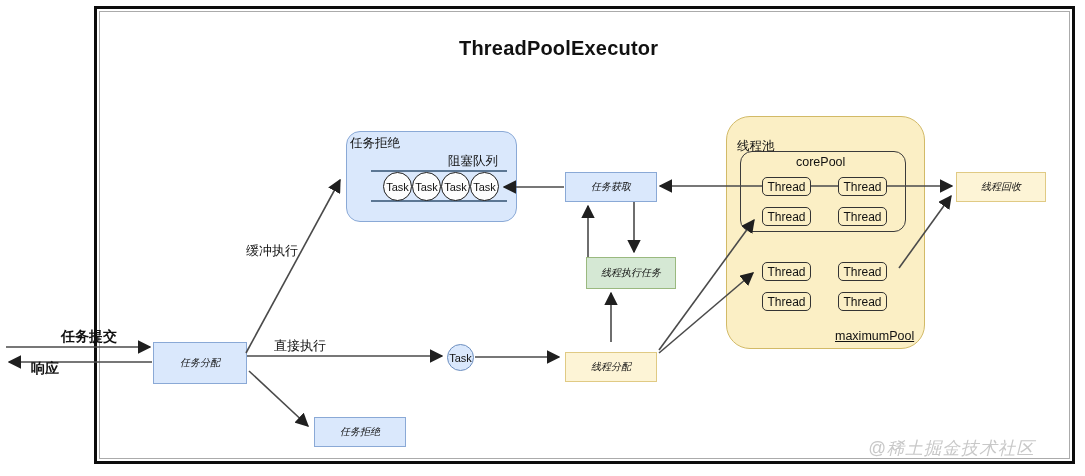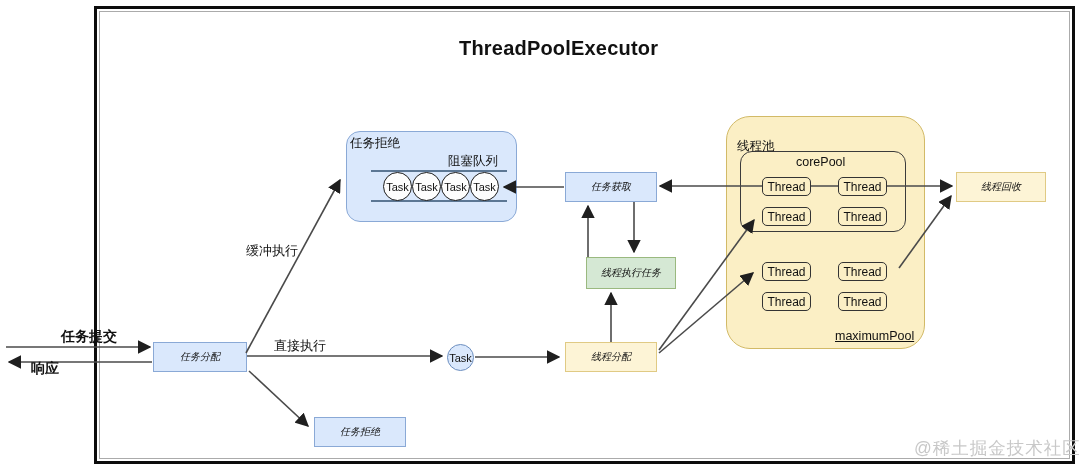--- a/index.html
+++ b/index.html
@@ -61,22 +61,22 @@
     justify-content:center;font-size:11px;z-index:7;box-sizing:border-box;
   }
   .thread{
     position:absolute;width:49px;height:19px;border-radius:5px;
     border:1.4px solid #333;background:var(--yellow-pool-fill);
     display:flex;align-items:center;justify-content:center;font-size:12px;z-index:7;
     box-sizing:border-box;
   }
   .arrows{position:absolute;left:0;top:0;z-index:5;pointer-events:none;}
   .watermark{
-    position:absolute;left:914px;top:436px;font-size:17.5px;letter-spacing:1px;
-    color:var(--watermark-color);z-index:8;white-space:nowrap;
+    position:absolute;left:868px;top:436px;font-size:17.5px;letter-spacing:1px;
+    color:var(--watermark-color);z-index:8;white-space:nowrap;font-style:italic;
   }
 </style>
 </head>
 <body>
 
 <div class="canvas">
 
   <div class="frame"></div>
 
   <div class="title">ThreadPoolExecutor</div>
@@ -100,25 +100,25 @@
   <div class="thread" style="left:762px;top:177px;">Thread</div>
   <div class="thread" style="left:838px;top:177px;">Thread</div>
   <div class="thread" style="left:762px;top:207px;">Thread</div>
   <div class="thread" style="left:838px;top:207px;">Thread</div>
 
   <div class="thread" style="left:762px;top:262px;">Thread</div>
   <div class="thread" style="left:838px;top:262px;">Thread</div>
   <div class="thread" style="left:762px;top:292px;">Thread</div>
   <div class="thread" style="left:838px;top:292px;">Thread</div>
 
-  <div class="node blue" style="left:153px;top:342px;width:94px;height:30px;">任务分配</div>
+  <div class="node blue" style="left:153px;top:342px;width:94px;height:42px;">任务分配</div>
   <div class="node blue" style="left:314px;top:417px;width:92px;height:30px;">任务拒绝</div>
   <div class="node blue" style="left:565px;top:172px;width:92px;height:30px;">任务获取</div>
   <div class="node green" style="left:564px;top:257px;width:90px;height:32px;">线程执行任务</div>
-  <div class="node yellow" style="left:565px;top:342px;width:92px;height:30px;">线程分配</div>
+  <div class="node yellow" style="left:565px;top:352px;width:92px;height:30px;">线程分配</div>
   <div class="node yellow" style="left:956px;top:172px;width:90px;height:30px;">线程回收</div>
   <div class="task-node">Task</div>
 
   <div class="io-label" style="left:17px;top:328px;margin-left:44px;">任务提交</div>
   <div class="io-label" style="left:31px;top:360px;">响应</div>
   <div class="edge-label" style="left:246px;top:242px;">缓冲执行</div>
   <div class="edge-label" style="left:274px;top:337px;text-align:right;">直接执行</div>
 
   <svg class="arrows" width="1085" height="476" viewBox="0 0 1085 476">
     <defs>

